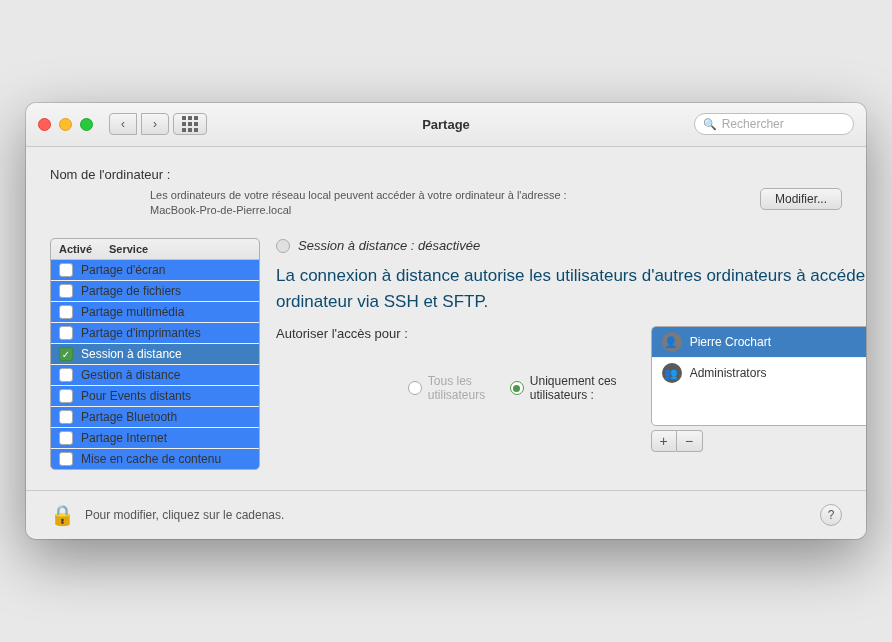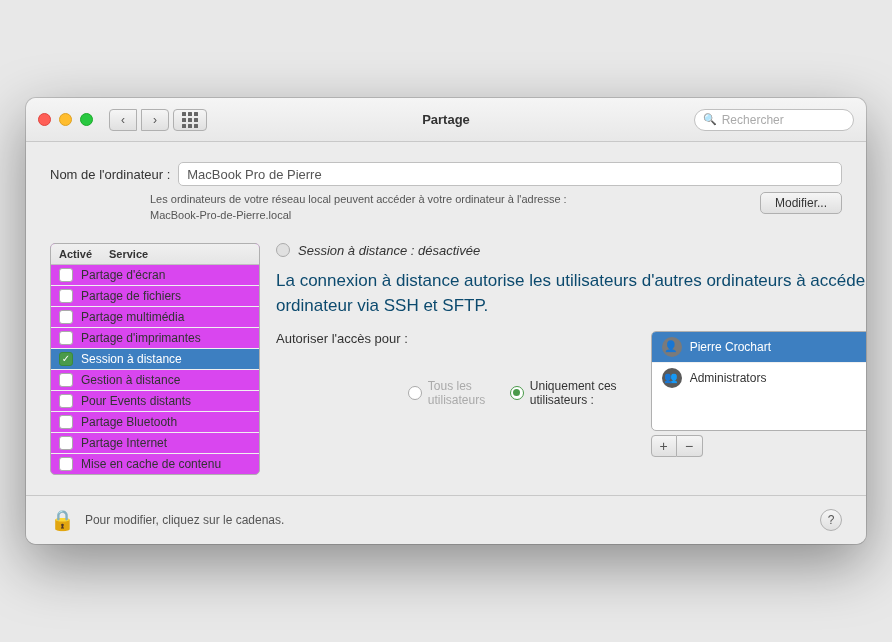--- a/index.html
+++ b/index.html
@@ -150,21 +150,21 @@
       gap: 16px;
     }
     .services-panel {
       width: 210px;
       flex-shrink: 0;
     }
     .services-table {
       border: 1px solid #b0b0b0;
       border-radius: 5px;
       overflow: hidden;
-      background: #d946ef;
+      background: #3b82f6;
     }
     .services-header {
       display: flex;
       background: linear-gradient(to bottom, #f0f0f0, #e5e5e5);
       border-bottom: 1px solid #c0c0c0;
       padding: 4px 8px;
     }
     .services-header-active {
       font-size: 11px;
       font-weight: 600;
@@ -431,21 +431,20 @@
     <div class="search-box">
       <span style="font-size:11px;">🔍</span>
       <span style="color:#aaa;font-size:12px;">Rechercher</span>
     </div>
   </div>
 
   <div class="content">
 
     <div class="computer-name-row">
       <span class="computer-name-label">Nom de l'ordinateur :</span>
-      <input class="computer-name-input" type="text" value="MacBook Pro de Pierre" placeholder="MacBook Pro de Pierre" style="">
     </div>
 
     <div class="address-row">
       <div class="address-text">
         <span>Les ordinateurs de votre réseau local peuvent accéder à votre ordinateur à l'adresse :</span>
         <br>
         <span>MacBook-Pro-de-Pierre.local</span>
       </div>
       <button class="modify-btn">Modifier...</button>
     </div>

